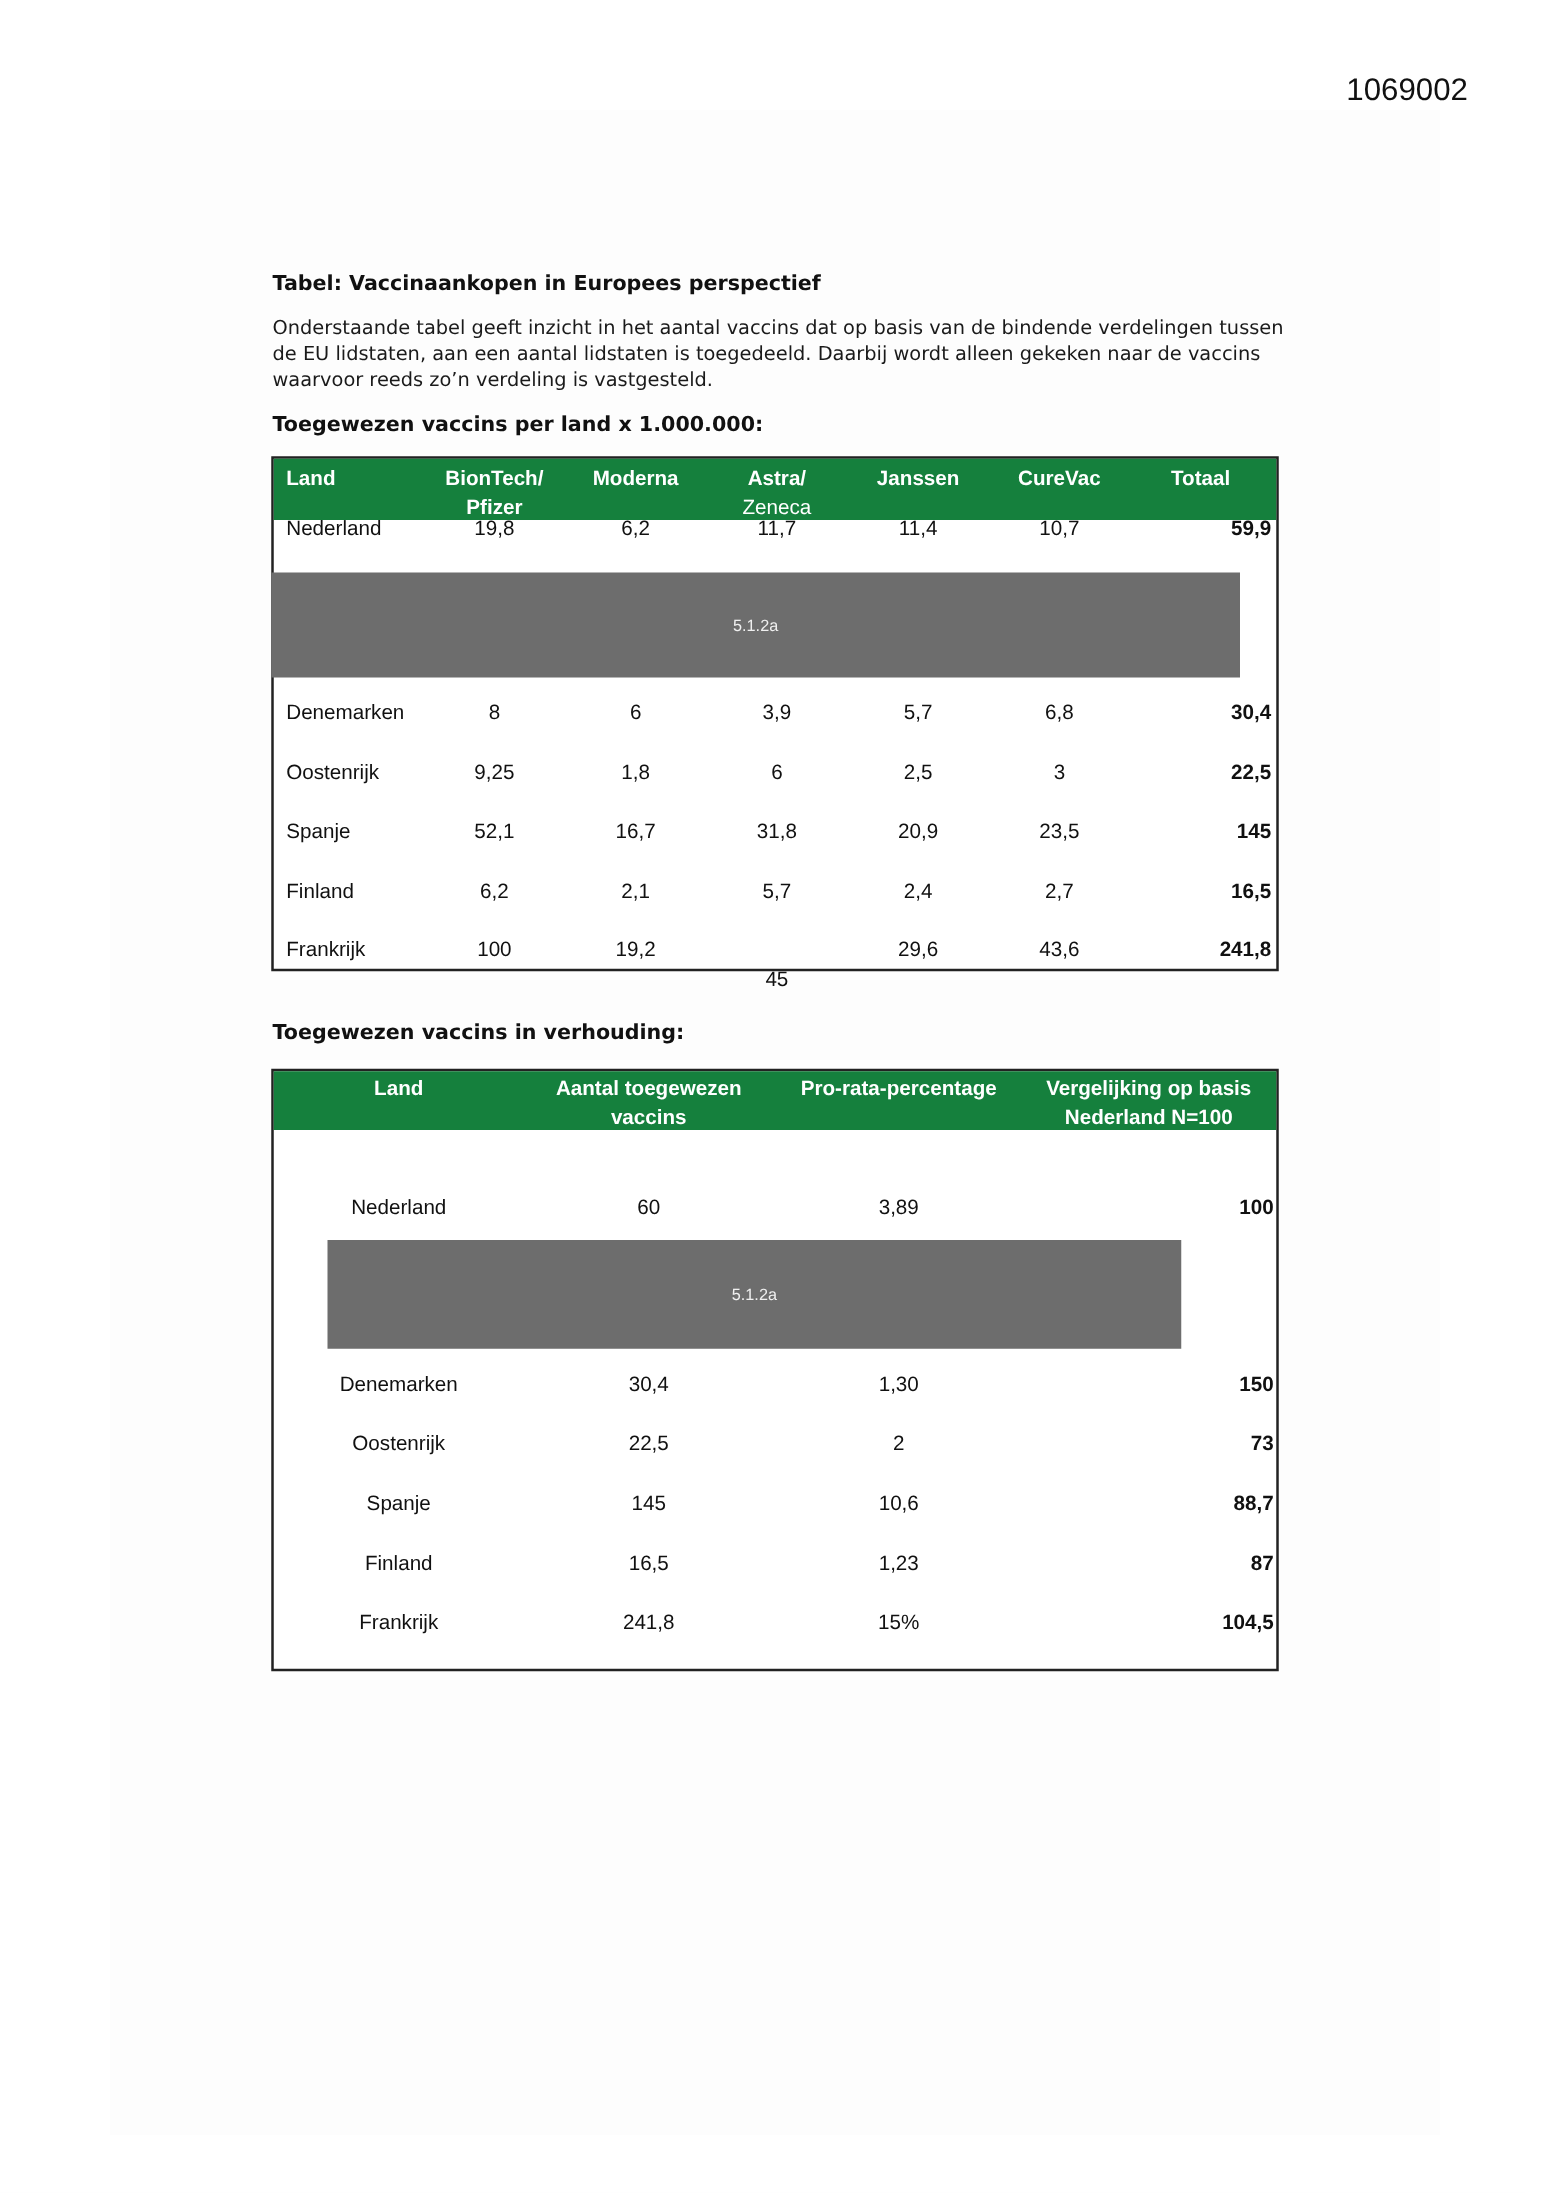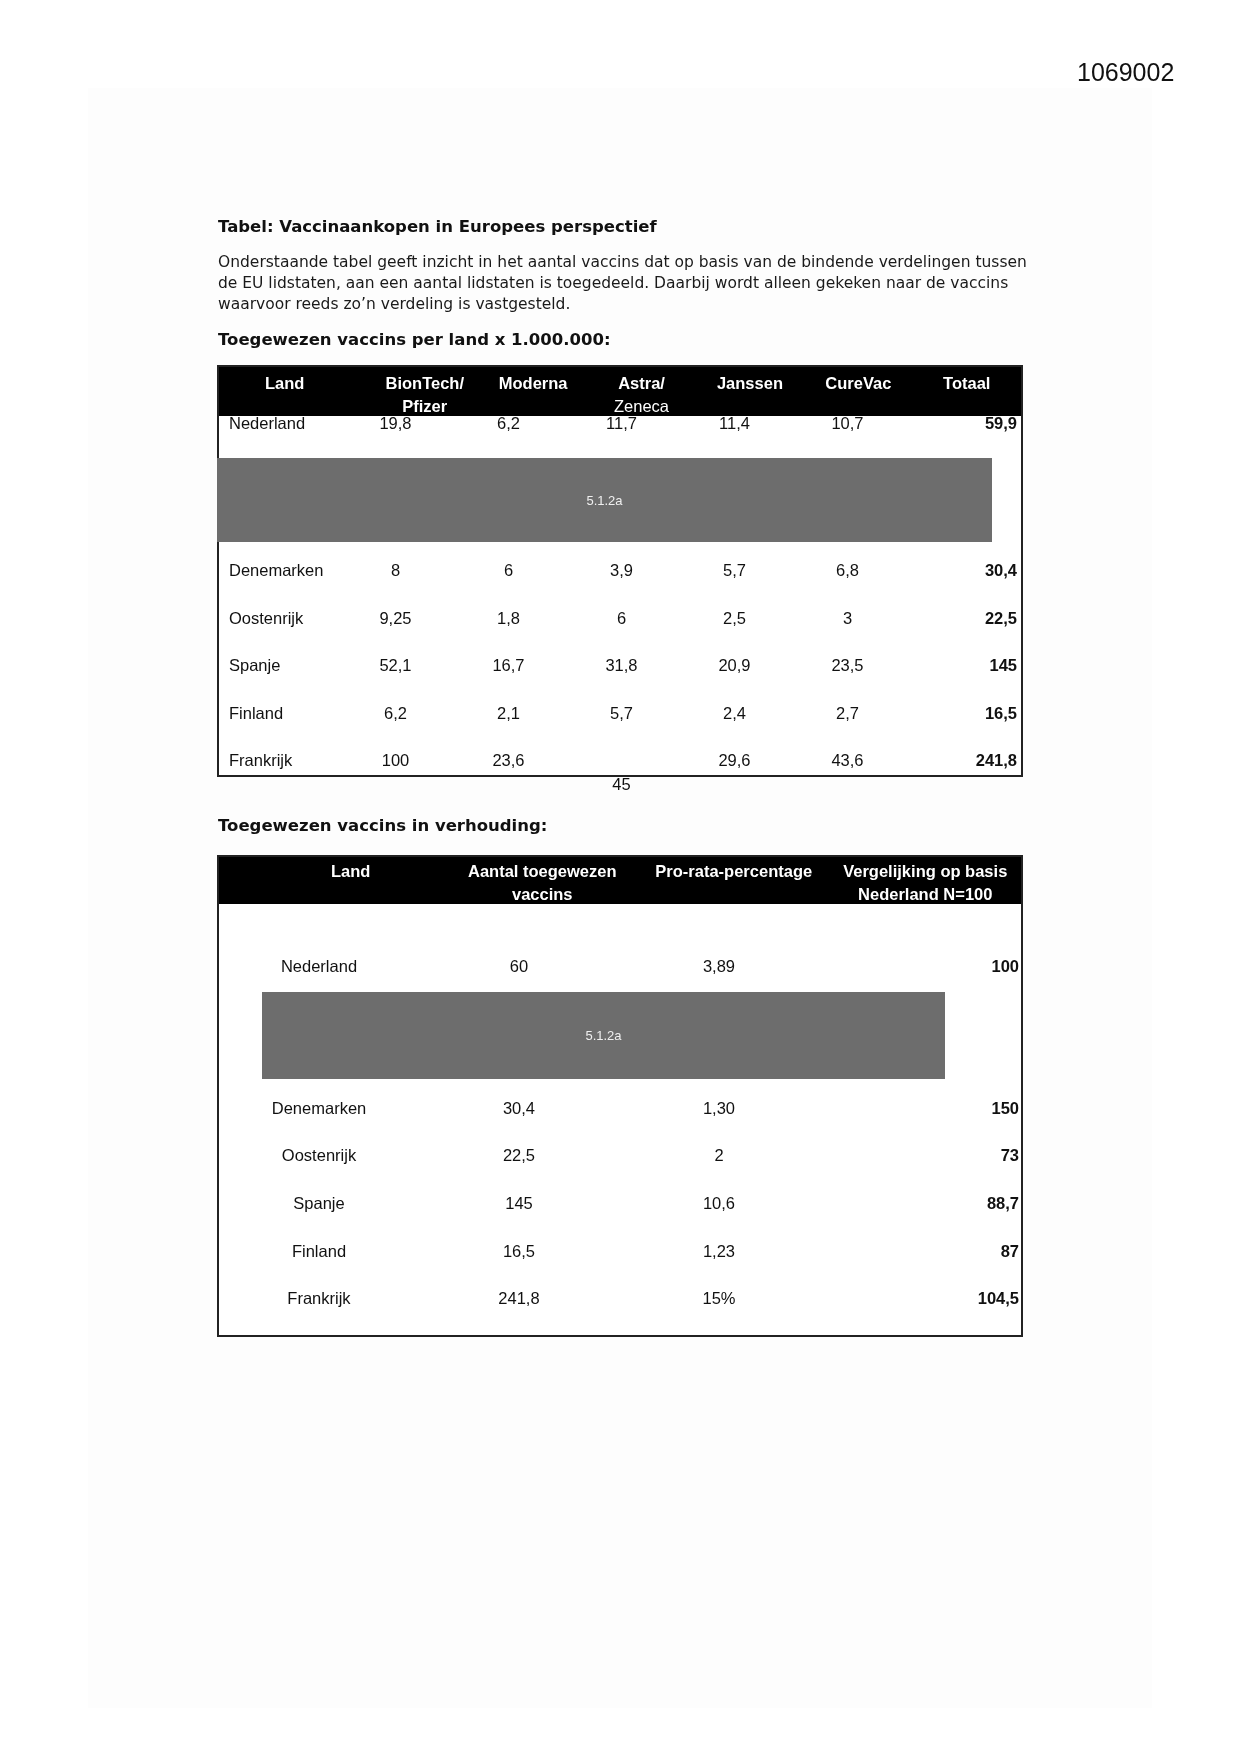--- a/index.html
+++ b/index.html
@@ -24,21 +24,21 @@
     position: absolute; left: 218px; top: 252px; width: 820px;
     font-size: 15.5px; line-height: 21px; margin: 0; color: #1a1a1a;
   }
   .subtitle {
     position: absolute; font-size: 16.5px; font-weight: bold; margin: 0;
   }
   .table-box {
     position: absolute; border: 2px solid #222; background: #fff;
     font-family: "Liberation Sans", sans-serif; box-sizing: border-box;
   }
-  .thead { background: #000000; color: #fff; font-weight: bold; display: flex; padding-left: 36px; }
+  .thead { background: #15803d; color: #fff; font-weight: bold; display: flex; }
   .th, .td { box-sizing: border-box; text-align: center; }
   .row { display: flex; position: absolute; left: 0; right: 0; font-size: 16.5px; }
   .redaction {
     position: absolute; background: #6d6d6d; color: #f0f0f0;
     font-family: "Liberation Sans", sans-serif; font-size: 13px;
     display: flex; align-items: center; justify-content: center;
   }
   .bold { font-weight: bold; text-align: right; }
   
   #t1 { left: 217px; top: 365px; width: 806px; height: 412px; }
@@ -140,21 +140,21 @@
     <div class="td" style="width:113px;">6,2</div>
     <div class="td" style="width:113px;">2,1</div>
     <div class="td" style="width:113px;">5,7</div>
     <div class="td" style="width:113px;">2,4</div>
     <div class="td" style="width:113px;">2,7</div>
     <div class="td bold" style="width:113px;">16,5</div>
   </div>
   <div class="row" style="top:384px;">
     <div class="td" style="width:120px;text-align:left;padding-left:10px;">Frankrijk</div>
     <div class="td" style="width:113px;">100</div>
-    <div class="td" style="width:113px;">23,6</div>
+    <div class="td" style="width:113px;">19,2</div>
     <div class="td" style="width:113px;margin-top:24px;">45</div>
     <div class="td" style="width:113px;">29,6</div>
     <div class="td" style="width:113px;">43,6</div>
     <div class="td bold" style="width:113px;">241,8</div>
   </div>
 </div>
 
 <h2 class="subtitle" style="left:218px; top:816px;">Toegewezen vaccins in verhouding:</h2>
 
 <div class="table-box" id="t2">

